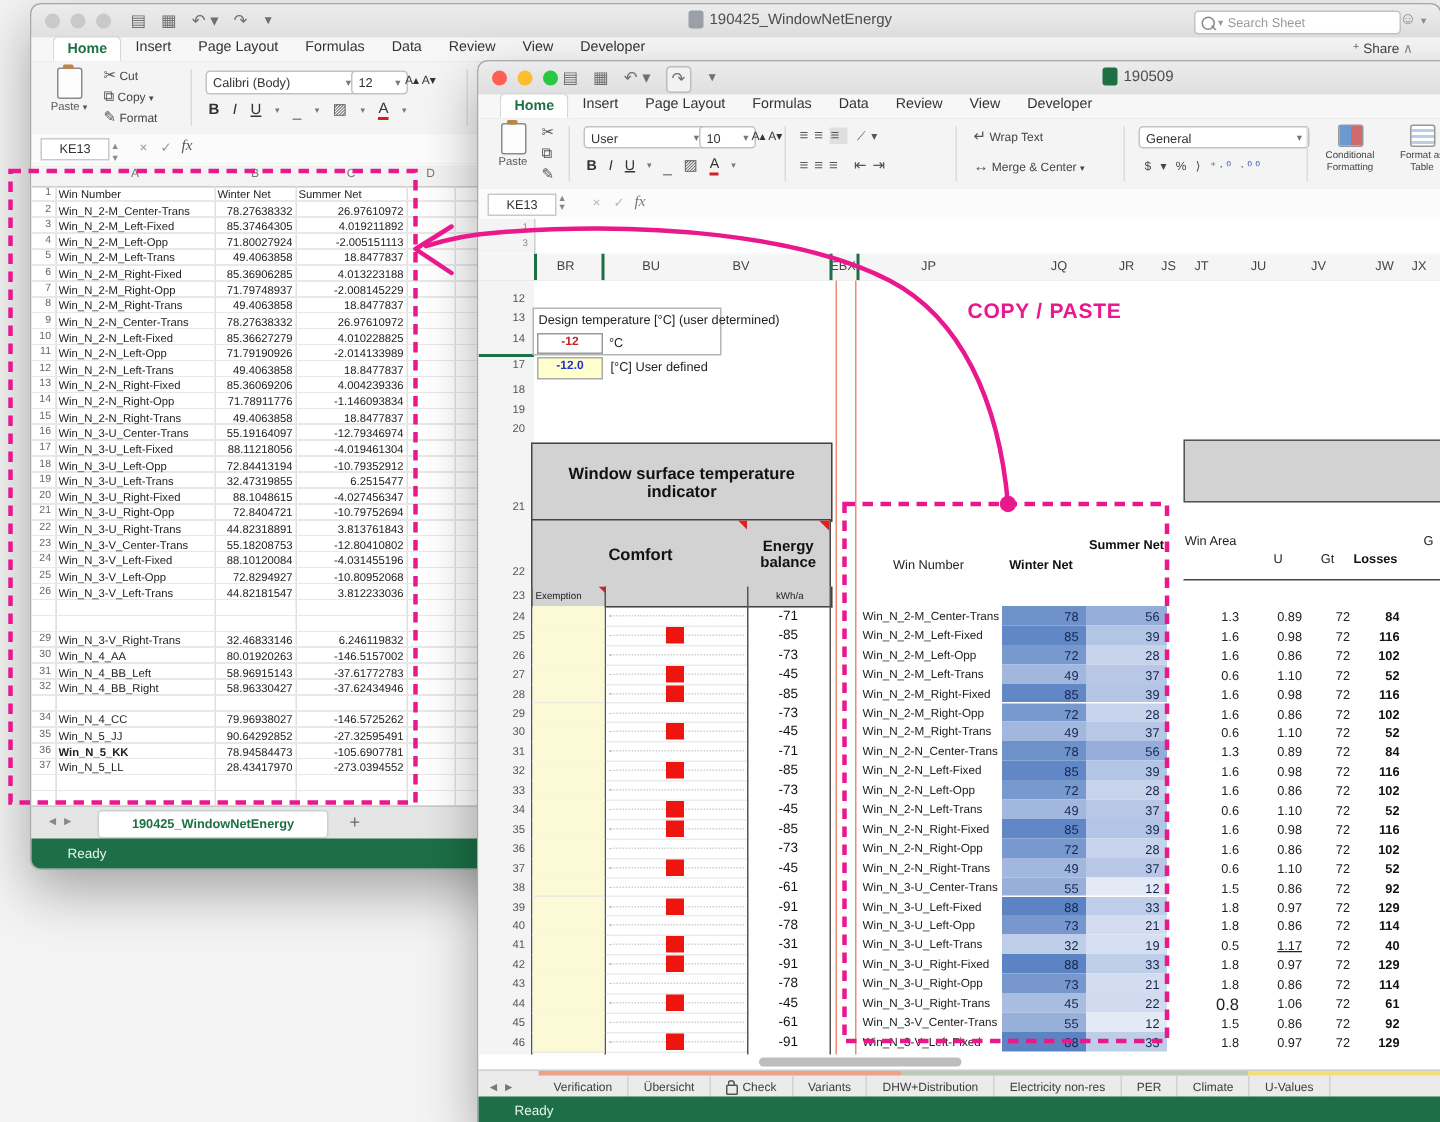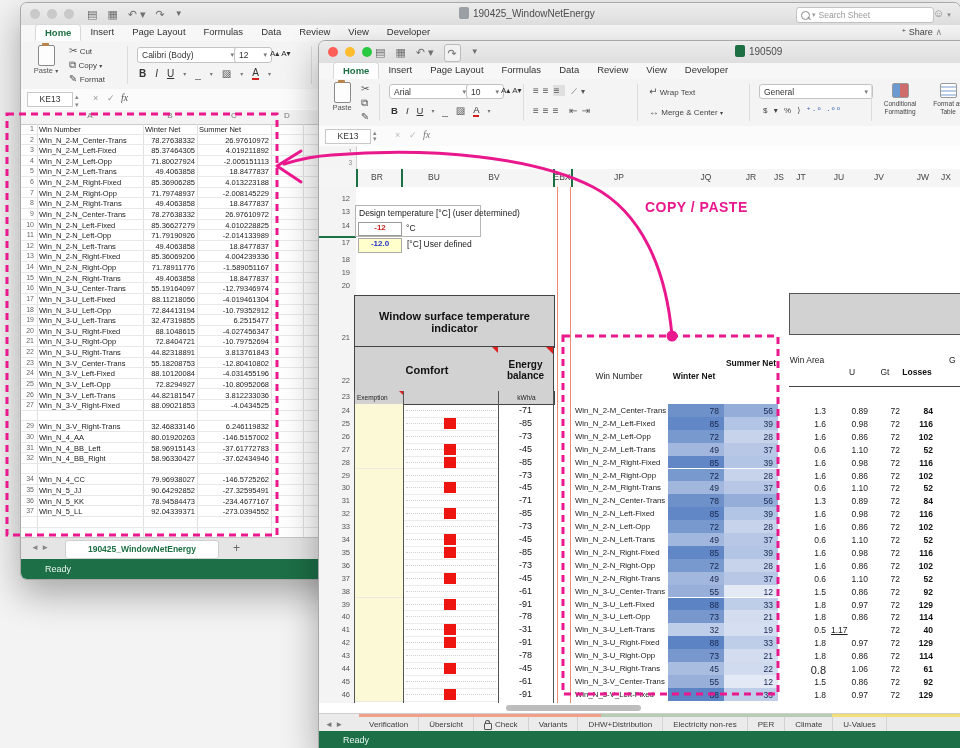--- a/index.html
+++ b/index.html
@@ -209,21 +209,21 @@
         <div style="position: absolute; left: 0px; top: 127.44px; width: 300px; height: 10.62px; white-space: nowrap; overflow: hidden;">
           <div style="position: absolute; left: 0px; top: 1px; width: 13px; height: 9px; font-size: 7px; color: rgb(102, 102, 102); white-space: nowrap; overflow: hidden; text-align: right;">13</div>
           <div style="position: absolute; left: 18px; top: 1px; width: 102px; height: 9px; font-size: 7.5px; color: rgb(34, 34, 34); white-space: nowrap; overflow: hidden;">Win_N_2-N_Right-Fixed</div>
           <div style="position: absolute; left: 112px; top: 1px; width: 62px; height: 9px; font-size: 7.5px; color: rgb(34, 34, 34); white-space: nowrap; overflow: hidden; text-align: right;">85.36069206</div>
           <div style="position: absolute; left: 176px; top: 1px; width: 72px; height: 9px; font-size: 7.5px; color: rgb(34, 34, 34); white-space: nowrap; overflow: hidden; text-align: right;">4.004239336</div>
         </div>
         <div style="position: absolute; left: 0px; top: 138.06px; width: 300px; height: 10.62px; white-space: nowrap; overflow: hidden;">
           <div style="position: absolute; left: 0px; top: 1px; width: 13px; height: 9px; font-size: 7px; color: rgb(102, 102, 102); white-space: nowrap; overflow: hidden; text-align: right;">14</div>
           <div style="position: absolute; left: 18px; top: 1px; width: 102px; height: 9px; font-size: 7.5px; color: rgb(34, 34, 34); white-space: nowrap; overflow: hidden;">Win_N_2-N_Right-Opp</div>
           <div style="position: absolute; left: 112px; top: 1px; width: 62px; height: 9px; font-size: 7.5px; color: rgb(34, 34, 34); white-space: nowrap; overflow: hidden; text-align: right;">71.78911776</div>
-          <div style="position: absolute; left: 176px; top: 1px; width: 72px; height: 9px; font-size: 7.5px; color: rgb(34, 34, 34); white-space: nowrap; overflow: hidden; text-align: right;">-1.589051167</div>
+          <div style="position: absolute; left: 176px; top: 1px; width: 72px; height: 9px; font-size: 7.5px; color: rgb(34, 34, 34); white-space: nowrap; overflow: hidden; text-align: right;">-1.146093834</div>
         </div>
         <div style="position: absolute; left: 0px; top: 148.68px; width: 300px; height: 10.62px; white-space: nowrap; overflow: hidden;">
           <div style="position: absolute; left: 0px; top: 1px; width: 13px; height: 9px; font-size: 7px; color: rgb(102, 102, 102); white-space: nowrap; overflow: hidden; text-align: right;">15</div>
           <div style="position: absolute; left: 18px; top: 1px; width: 102px; height: 9px; font-size: 7.5px; color: rgb(34, 34, 34); white-space: nowrap; overflow: hidden;">Win_N_2-N_Right-Trans</div>
           <div style="position: absolute; left: 112px; top: 1px; width: 62px; height: 9px; font-size: 7.5px; color: rgb(34, 34, 34); white-space: nowrap; overflow: hidden; text-align: right;">49.4063858</div>
           <div style="position: absolute; left: 176px; top: 1px; width: 72px; height: 9px; font-size: 7.5px; color: rgb(34, 34, 34); white-space: nowrap; overflow: hidden; text-align: right;">18.8477837</div>
         </div>
         <div style="position: absolute; left: 0px; top: 159.3px; width: 300px; height: 10.62px; white-space: nowrap; overflow: hidden;">
           <div style="position: absolute; left: 0px; top: 1px; width: 13px; height: 9px; font-size: 7px; color: rgb(102, 102, 102); white-space: nowrap; overflow: hidden; text-align: right;">16</div>
           <div style="position: absolute; left: 18px; top: 1px; width: 102px; height: 9px; font-size: 7.5px; color: rgb(34, 34, 34); white-space: nowrap; overflow: hidden;">Win_N_3-U_Center-Trans</div>
@@ -283,26 +283,20 @@
           <div style="position: absolute; left: 18px; top: 1px; width: 102px; height: 9px; font-size: 7.5px; color: rgb(34, 34, 34); white-space: nowrap; overflow: hidden;">Win_N_3-V_Left-Opp</div>
           <div style="position: absolute; left: 112px; top: 1px; width: 62px; height: 9px; font-size: 7.5px; color: rgb(34, 34, 34); white-space: nowrap; overflow: hidden; text-align: right;">72.8294927</div>
           <div style="position: absolute; left: 176px; top: 1px; width: 72px; height: 9px; font-size: 7.5px; color: rgb(34, 34, 34); white-space: nowrap; overflow: hidden; text-align: right;">-10.80952068</div>
         </div>
         <div style="position: absolute; left: 0px; top: 265.5px; width: 300px; height: 10.62px; white-space: nowrap; overflow: hidden;">
           <div style="position: absolute; left: 0px; top: 1px; width: 13px; height: 9px; font-size: 7px; color: rgb(102, 102, 102); white-space: nowrap; overflow: hidden; text-align: right;">26</div>
           <div style="position: absolute; left: 18px; top: 1px; width: 102px; height: 9px; font-size: 7.5px; color: rgb(34, 34, 34); white-space: nowrap; overflow: hidden;">Win_N_3-V_Left-Trans</div>
           <div style="position: absolute; left: 112px; top: 1px; width: 62px; height: 9px; font-size: 7.5px; color: rgb(34, 34, 34); white-space: nowrap; overflow: hidden; text-align: right;">44.82181547</div>
           <div style="position: absolute; left: 176px; top: 1px; width: 72px; height: 9px; font-size: 7.5px; color: rgb(34, 34, 34); white-space: nowrap; overflow: hidden; text-align: right;">3.812233036</div>
         </div>
-        <div style="position: absolute; left: 0px; top: 276.12px; width: 300px; height: 10.62px; white-space: nowrap; overflow: hidden;">
-          <div style="position: absolute; left: 0px; top: 1px; width: 13px; height: 9px; font-size: 7px; color: rgb(102, 102, 102); white-space: nowrap; overflow: hidden; text-align: right;">27</div>
-          <div style="position: absolute; left: 18px; top: 1px; width: 102px; height: 9px; font-size: 7.5px; color: rgb(34, 34, 34); white-space: nowrap; overflow: hidden;">Win_N_3-V_Right-Fixed</div>
-          <div style="position: absolute; left: 112px; top: 1px; width: 62px; height: 9px; font-size: 7.5px; color: rgb(34, 34, 34); white-space: nowrap; overflow: hidden; text-align: right;">88.09021853</div>
-          <div style="position: absolute; left: 176px; top: 1px; width: 72px; height: 9px; font-size: 7.5px; color: rgb(34, 34, 34); white-space: nowrap; overflow: hidden; text-align: right;">-4.0434525</div>
-        </div>
         <div style="position: absolute; left: 0px; top: 297.36px; width: 300px; height: 10.62px; white-space: nowrap; overflow: hidden;">
           <div style="position: absolute; left: 0px; top: 1px; width: 13px; height: 9px; font-size: 7px; color: rgb(102, 102, 102); white-space: nowrap; overflow: hidden; text-align: right;">29</div>
           <div style="position: absolute; left: 18px; top: 1px; width: 102px; height: 9px; font-size: 7.5px; color: rgb(34, 34, 34); white-space: nowrap; overflow: hidden;">Win_N_3-V_Right-Trans</div>
           <div style="position: absolute; left: 112px; top: 1px; width: 62px; height: 9px; font-size: 7.5px; color: rgb(34, 34, 34); white-space: nowrap; overflow: hidden; text-align: right;">32.46833146</div>
           <div style="position: absolute; left: 176px; top: 1px; width: 72px; height: 9px; font-size: 7.5px; color: rgb(34, 34, 34); white-space: nowrap; overflow: hidden; text-align: right;">6.246119832</div>
         </div>
         <div style="position: absolute; left: 0px; top: 307.98px; width: 300px; height: 10.62px; white-space: nowrap; overflow: hidden;">
           <div style="position: absolute; left: 0px; top: 1px; width: 13px; height: 9px; font-size: 7px; color: rgb(102, 102, 102); white-space: nowrap; overflow: hidden; text-align: right;">30</div>
           <div style="position: absolute; left: 18px; top: 1px; width: 102px; height: 9px; font-size: 7.5px; color: rgb(34, 34, 34); white-space: nowrap; overflow: hidden;">Win_N_4_AA</div>
           <div style="position: absolute; left: 112px; top: 1px; width: 62px; height: 9px; font-size: 7.5px; color: rgb(34, 34, 34); white-space: nowrap; overflow: hidden; text-align: right;">80.01920263</div>
@@ -327,28 +321,28 @@
           <div style="position: absolute; left: 176px; top: 1px; width: 72px; height: 9px; font-size: 7.5px; color: rgb(34, 34, 34); white-space: nowrap; overflow: hidden; text-align: right;">-146.5725262</div>
         </div>
         <div style="position: absolute; left: 0px; top: 361.08px; width: 300px; height: 10.62px; white-space: nowrap; overflow: hidden;">
           <div style="position: absolute; left: 0px; top: 1px; width: 13px; height: 9px; font-size: 7px; color: rgb(102, 102, 102); white-space: nowrap; overflow: hidden; text-align: right;">35</div>
           <div style="position: absolute; left: 18px; top: 1px; width: 102px; height: 9px; font-size: 7.5px; color: rgb(34, 34, 34); white-space: nowrap; overflow: hidden;">Win_N_5_JJ</div>
           <div style="position: absolute; left: 112px; top: 1px; width: 62px; height: 9px; font-size: 7.5px; color: rgb(34, 34, 34); white-space: nowrap; overflow: hidden; text-align: right;">90.64292852</div>
           <div style="position: absolute; left: 176px; top: 1px; width: 72px; height: 9px; font-size: 7.5px; color: rgb(34, 34, 34); white-space: nowrap; overflow: hidden; text-align: right;">-27.32595491</div>
         </div>
         <div style="position: absolute; left: 0px; top: 371.7px; width: 300px; height: 10.62px; white-space: nowrap; overflow: hidden;">
           <div style="position: absolute; left: 0px; top: 1px; width: 13px; height: 9px; font-size: 7px; color: rgb(102, 102, 102); white-space: nowrap; overflow: hidden; text-align: right;">36</div>
-          <div style="position: absolute; left: 18px; top: 1px; width: 102px; height: 9px; font-size: 7.5px; color: rgb(34, 34, 34); white-space: nowrap; overflow: hidden;">Win_N_5_KK</div>
+          <div style="position: absolute; left: 18px; top: 1px; width: 102px; height: 9px; font-size: 7.5px; color: rgb(34, 34, 34); white-space: nowrap; overflow: hidden; font-weight: bold;">Win_N_5_KK</div>
           <div style="position: absolute; left: 112px; top: 1px; width: 62px; height: 9px; font-size: 7.5px; color: rgb(34, 34, 34); white-space: nowrap; overflow: hidden; text-align: right;">78.94584473</div>
-          <div style="position: absolute; left: 176px; top: 1px; width: 72px; height: 9px; font-size: 7.5px; color: rgb(34, 34, 34); white-space: nowrap; overflow: hidden; text-align: right;">-234.4677167</div>
+          <div style="position: absolute; left: 176px; top: 1px; width: 72px; height: 9px; font-size: 7.5px; color: rgb(34, 34, 34); white-space: nowrap; overflow: hidden; text-align: right;">-105.6907781</div>
         </div>
         <div style="position: absolute; left: 0px; top: 382.32px; width: 300px; height: 10.62px; white-space: nowrap; overflow: hidden;">
           <div style="position: absolute; left: 0px; top: 1px; width: 13px; height: 9px; font-size: 7px; color: rgb(102, 102, 102); white-space: nowrap; overflow: hidden; text-align: right;">37</div>
           <div style="position: absolute; left: 18px; top: 1px; width: 102px; height: 9px; font-size: 7.5px; color: rgb(34, 34, 34); white-space: nowrap; overflow: hidden;">Win_N_5_LL</div>
-          <div style="position: absolute; left: 112px; top: 1px; width: 62px; height: 9px; font-size: 7.5px; color: rgb(34, 34, 34); white-space: nowrap; overflow: hidden; text-align: right;">92.04339371</div>
+          <div style="position: absolute; left: 112px; top: 1px; width: 62px; height: 9px; font-size: 7.5px; color: rgb(34, 34, 34); white-space: nowrap; overflow: hidden; text-align: right;">28.43417970</div>
           <div style="position: absolute; left: 176px; top: 1px; width: 72px; height: 9px; font-size: 7.5px; color: rgb(34, 34, 34); white-space: nowrap; overflow: hidden; text-align: right;">-273.0394552</div>
         </div>
       </div>
       <div style="position: absolute; left: 0px; top: 527px; width: 300px; height: 0px; white-space: nowrap; overflow: hidden;"></div>
     </div>
   <div class="abs" style="left:0;top:534px;width:937px;height:22px;background:#e5e5e5;border-top:1px solid #c8c8c8">
     <span class="abs" style="left:10px;top:5px;font-size:8px;color:#888">◄ ►</span>
     <span class="abs" style="left:44px;top:2px;width:152px;height:17px;background:#fff;border:1px solid #cfcfcf;border-radius:3px;color:#1d7044;font-weight:bold;font-size:8.5px;text-align:center;line-height:17px">190425_WindowNetEnergy</span>
     <span class="abs" style="left:212px;top:3px;font-size:12px;color:#666">+</span>
   </div>
@@ -393,21 +387,21 @@
       <div class="clipb" style="margin:0 auto"></div>
       <div class="sm" style="font-size:7.5px;color:#555"><span>Paste</span></div>
     </div>
     <div class="abs" style="left:42px;top:4px;display:flex;flex-direction:column;gap:2px">
       <span class="glyph">✂</span>
       <span class="glyph">⧉</span>
       <span class="glyph">✎</span>
     </div>
     <div class="sep" style="left:60px;top:5px;height:37px"></div>
     <div class="ibox" style="left:70px;top:5px;width:72px;height:13px">
-        <span>Arial</span>
+        <span>User</span>
         <span style="font-size:7px;color:#777">▾</span>
       </div>
     <div class="ibox" style="left:147px;top:5px;width:28px;height:13px">
         <span>10</span>
         <span style="font-size:7px;color:#777">▾</span>
       </div>
     <div class="abs sm" style="left:182px;top:7px;color:#333">A▴ A▾</div>
     <div class="abs" style="left:72px;top:25px;font-size:9.5px;color:#333;display:flex;gap:8px;align-items:center">
       <b>B</b>
         <i>I</i>
@@ -830,21 +824,21 @@
       </div>
       <div style="position: absolute; left: 179px; top: 478.3px; width: 55px; height: 11px; font-size: 9px; color: rgb(17, 17, 17); white-space: nowrap; overflow: hidden; text-align: center;">-31</div>
       <div style="position: absolute; left: 256px; top: 479.3px; width: 92px; height: 10px; font-size: 7.8px; color: rgb(34, 34, 34); white-space: nowrap; overflow: hidden;">Win_N_3-U_Left-Trans</div>
       <div style="position: absolute; left: 349px; top: 477.3px; width: 56px; height: 12.9px; white-space: nowrap; overflow: hidden; background: rgb(191, 206, 232);">
         <div style="position: absolute; left: 0px; top: 2px; width: 51px; height: 10px; font-size: 8.5px; color: rgb(22, 37, 78); white-space: nowrap; overflow: hidden; text-align: right;">32</div>
       </div>
       <div style="position: absolute; left: 405px; top: 477.3px; width: 54px; height: 12.9px; white-space: nowrap; overflow: hidden; background: rgb(214, 223, 241);">
         <div style="position: absolute; left: 0px; top: 2px; width: 49px; height: 10px; font-size: 8.5px; color: rgb(22, 37, 78); white-space: nowrap; overflow: hidden; text-align: right;">19</div>
       </div>
       <div style="position: absolute; left: 472px; top: 479.3px; width: 35px; height: 10px; font-size: 8.5px; color: rgb(34, 34, 34); white-space: nowrap; overflow: hidden; text-align: right;">0.5</div>
-      <div style="position: absolute; left: 512px; top: 479.3px; width: 37px; height: 10px; font-size: 8.5px; color: rgb(34, 34, 34); white-space: nowrap; overflow: hidden;  text-decoration: underline;">1.17</div>
+      <div style="position: absolute; left: 512px; top: 479.3px; width: 37px; height: 10px; font-size: 8.5px; color: rgb(34, 34, 34); white-space: nowrap; overflow: hidden; text-align: right; text-decoration: underline;">1.17</div>
       <div style="position: absolute; left: 556px; top: 479.3px; width: 25px; height: 10px; font-size: 8.5px; color: rgb(34, 34, 34); white-space: nowrap; overflow: hidden; text-align: right;">72</div>
       <div style="position: absolute; left: 584px; top: 479.3px; width: 30px; height: 10px; font-size: 8.5px; color: rgb(17, 17, 17); white-space: nowrap; overflow: hidden; text-align: right; font-weight: bold;">40</div>
       <div style="position: absolute; left: 36px; top: 490.2px; width: 48px; height: 12.9px; white-space: nowrap; overflow: hidden; background: rgb(252, 249, 214); border-bottom: 1px solid rgb(236, 234, 222);"></div>
       <div style="position: absolute; left: 85px; top: 490.2px; width: 94px; height: 12.9px; white-space: nowrap; overflow: hidden; border-bottom: 1px solid rgb(236, 236, 236);">
         <div style="position: absolute; left: 2px; top: 6px; width: 90px; height: 1px; white-space: nowrap; overflow: hidden; border-top: 1px dotted rgb(207, 207, 207);"></div>
         <div style="position: absolute; left: 40px; top: 1px; width: 12px; height: 11px; white-space: nowrap; overflow: hidden; background: rgb(238, 21, 17);"></div>
       </div>
       <div style="position: absolute; left: 179px; top: 491.2px; width: 55px; height: 11px; font-size: 9px; color: rgb(17, 17, 17); white-space: nowrap; overflow: hidden; text-align: center;">-91</div>
       <div style="position: absolute; left: 256px; top: 492.2px; width: 92px; height: 10px; font-size: 7.8px; color: rgb(34, 34, 34); white-space: nowrap; overflow: hidden;">Win_N_3-U_Right-Fixed</div>
       <div style="position: absolute; left: 349px; top: 490.2px; width: 56px; height: 12.9px; white-space: nowrap; overflow: hidden; background: rgb(92, 131, 196);">

